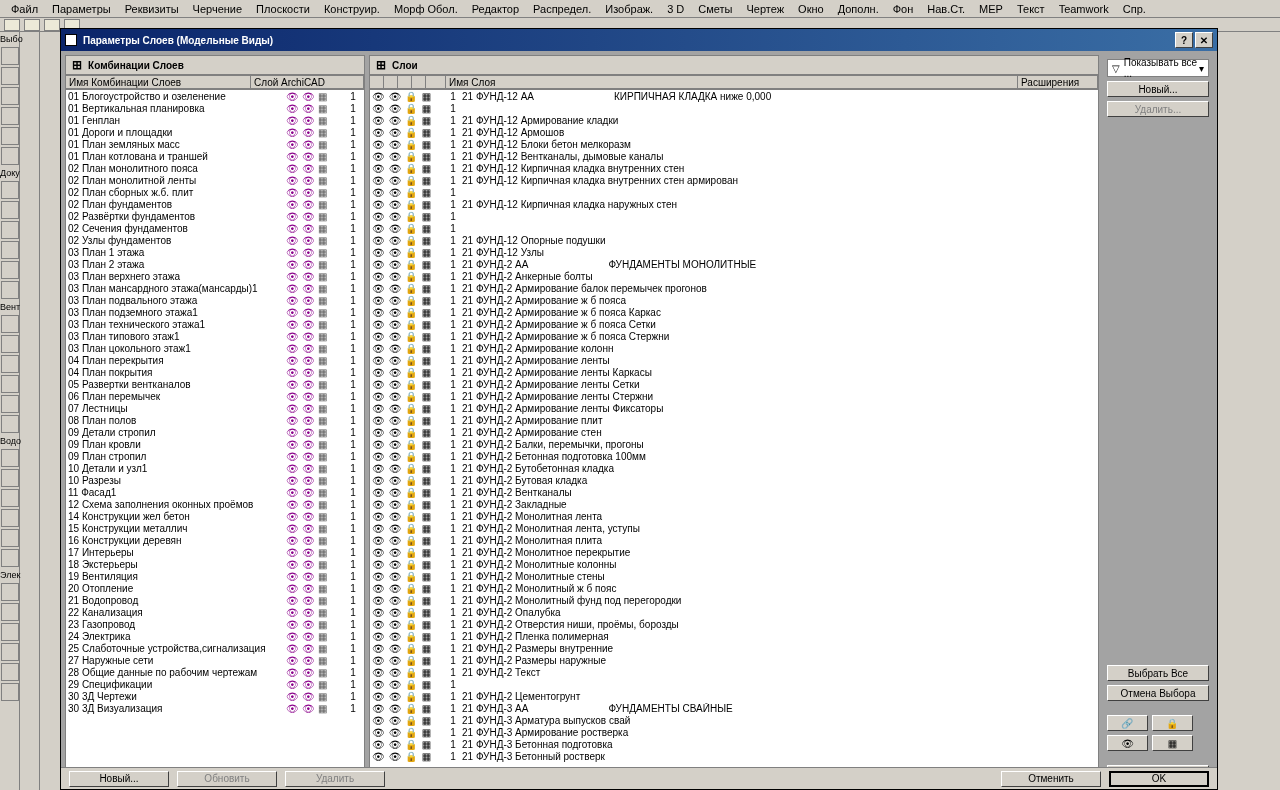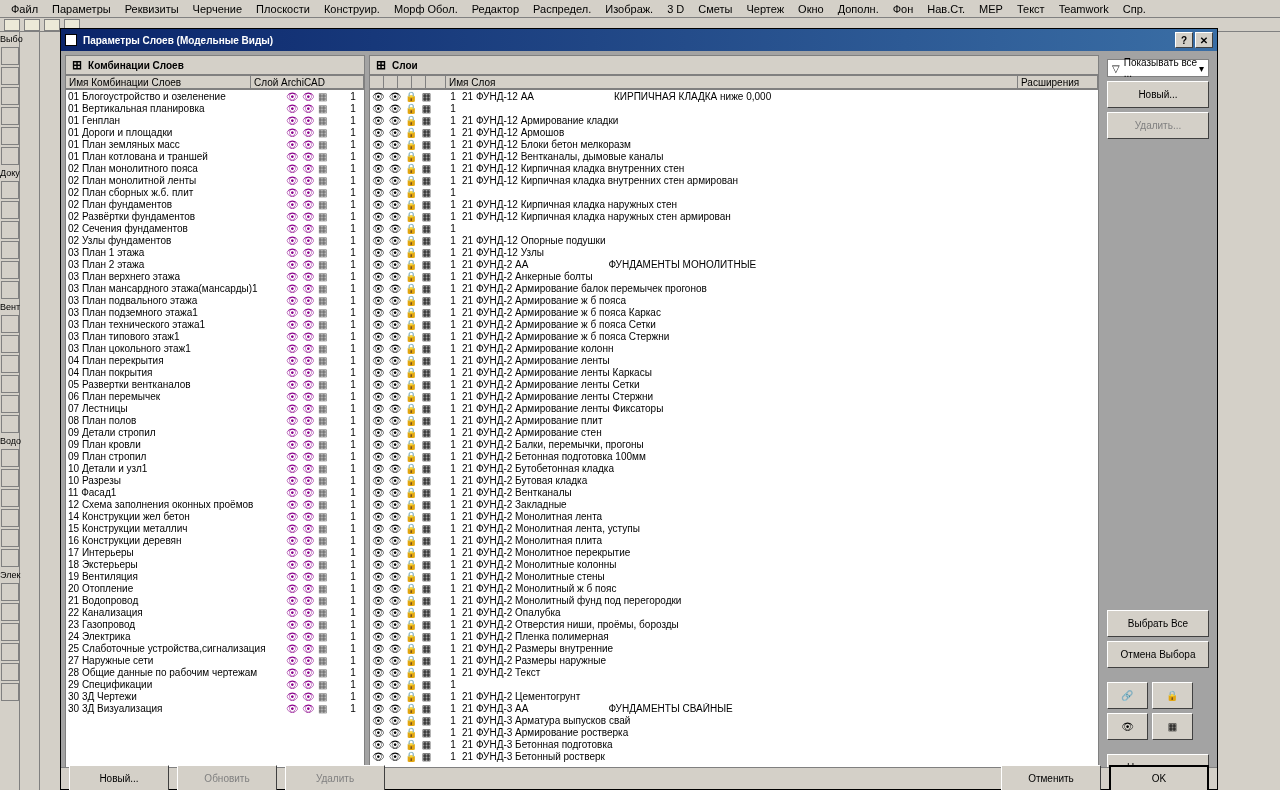--- a/index.html
+++ b/index.html
@@ -38,21 +38,21 @@
 .row .ico.eye { color: #8b008b; }
 .row .ico.pad { color: #555; }
 .row .num { width: 18px; text-align: center; }
 
 .right-row { display: flex; align-items: center; height: 12px; padding: 0 2px; font-size: 9px; white-space: nowrap; }
 .right-row .ricons { display: flex; gap: 4px; width: 72px; }
 .right-row .rnum { width: 18px; text-align: center; }
 .right-row .rname { flex: 1; overflow: hidden; display: flex; }
 .right-row .rext { color: #000; padding-left: 80px; }
 
-.btn { background: #d4d0c8; border: 1px solid #fff; border-right-color: #404040; border-bottom-color: #404040; height: 27px; font-size: 10px; cursor: default; display: flex; align-items: center; justify-content: center; }
+.btn { background: #d4d0c8; border: 1px solid #fff; border-right-color: #404040; border-bottom-color: #404040; height: 16px; font-size: 10px; cursor: default; display: flex; align-items: center; justify-content: center; }
 .btn.disabled { color: #808080; }
 .dropdown { background: #fff; border: 1px solid #808080; height: 18px; font-size: 10px; padding: 0 4px; display: flex; align-items: center; justify-content: space-between; }
 .dropdown::after { content: "▾"; }
 
 .icon-pair { width: 86px; display: flex; gap: 4px; }
 .icon-pair .btn { flex: 1; }
 
 .bottom-bar { position: absolute; bottom: 0; left: 0; right: 0; height: 22px; background: #d4d0c8; border-top: 1px solid #808080; display: flex; align-items: center; padding: 0 8px; gap: 8px; justify-content: space-between; }
 .bottom-bar .left-btns { display: flex; gap: 8px; }
 .bottom-bar .right-btns { display: flex; gap: 8px; }
@@ -759,23 +759,20 @@
             </div>
           </div>
           <div class="right-row">
             <div class="ricons">
       <span class="ico eye">👁</span>
       <span class="ico eye">👁</span>
       <span class="ico pad">🔒</span>
       <span class="ico pad">▦</span>
     </div>
     <div class="rnum">1</div>
-    <div class="rname">
-              <span>21 ФУНД-12 Кирпичная кладка наружных стен армирован</span>
-            </div>
           </div>
           <div class="right-row">
             <div class="ricons">
       <span class="ico eye">👁</span>
       <span class="ico eye">👁</span>
       <span class="ico pad">🔒</span>
       <span class="ico pad">▦</span>
     </div>
     <div class="rnum">1</div>
           </div>

